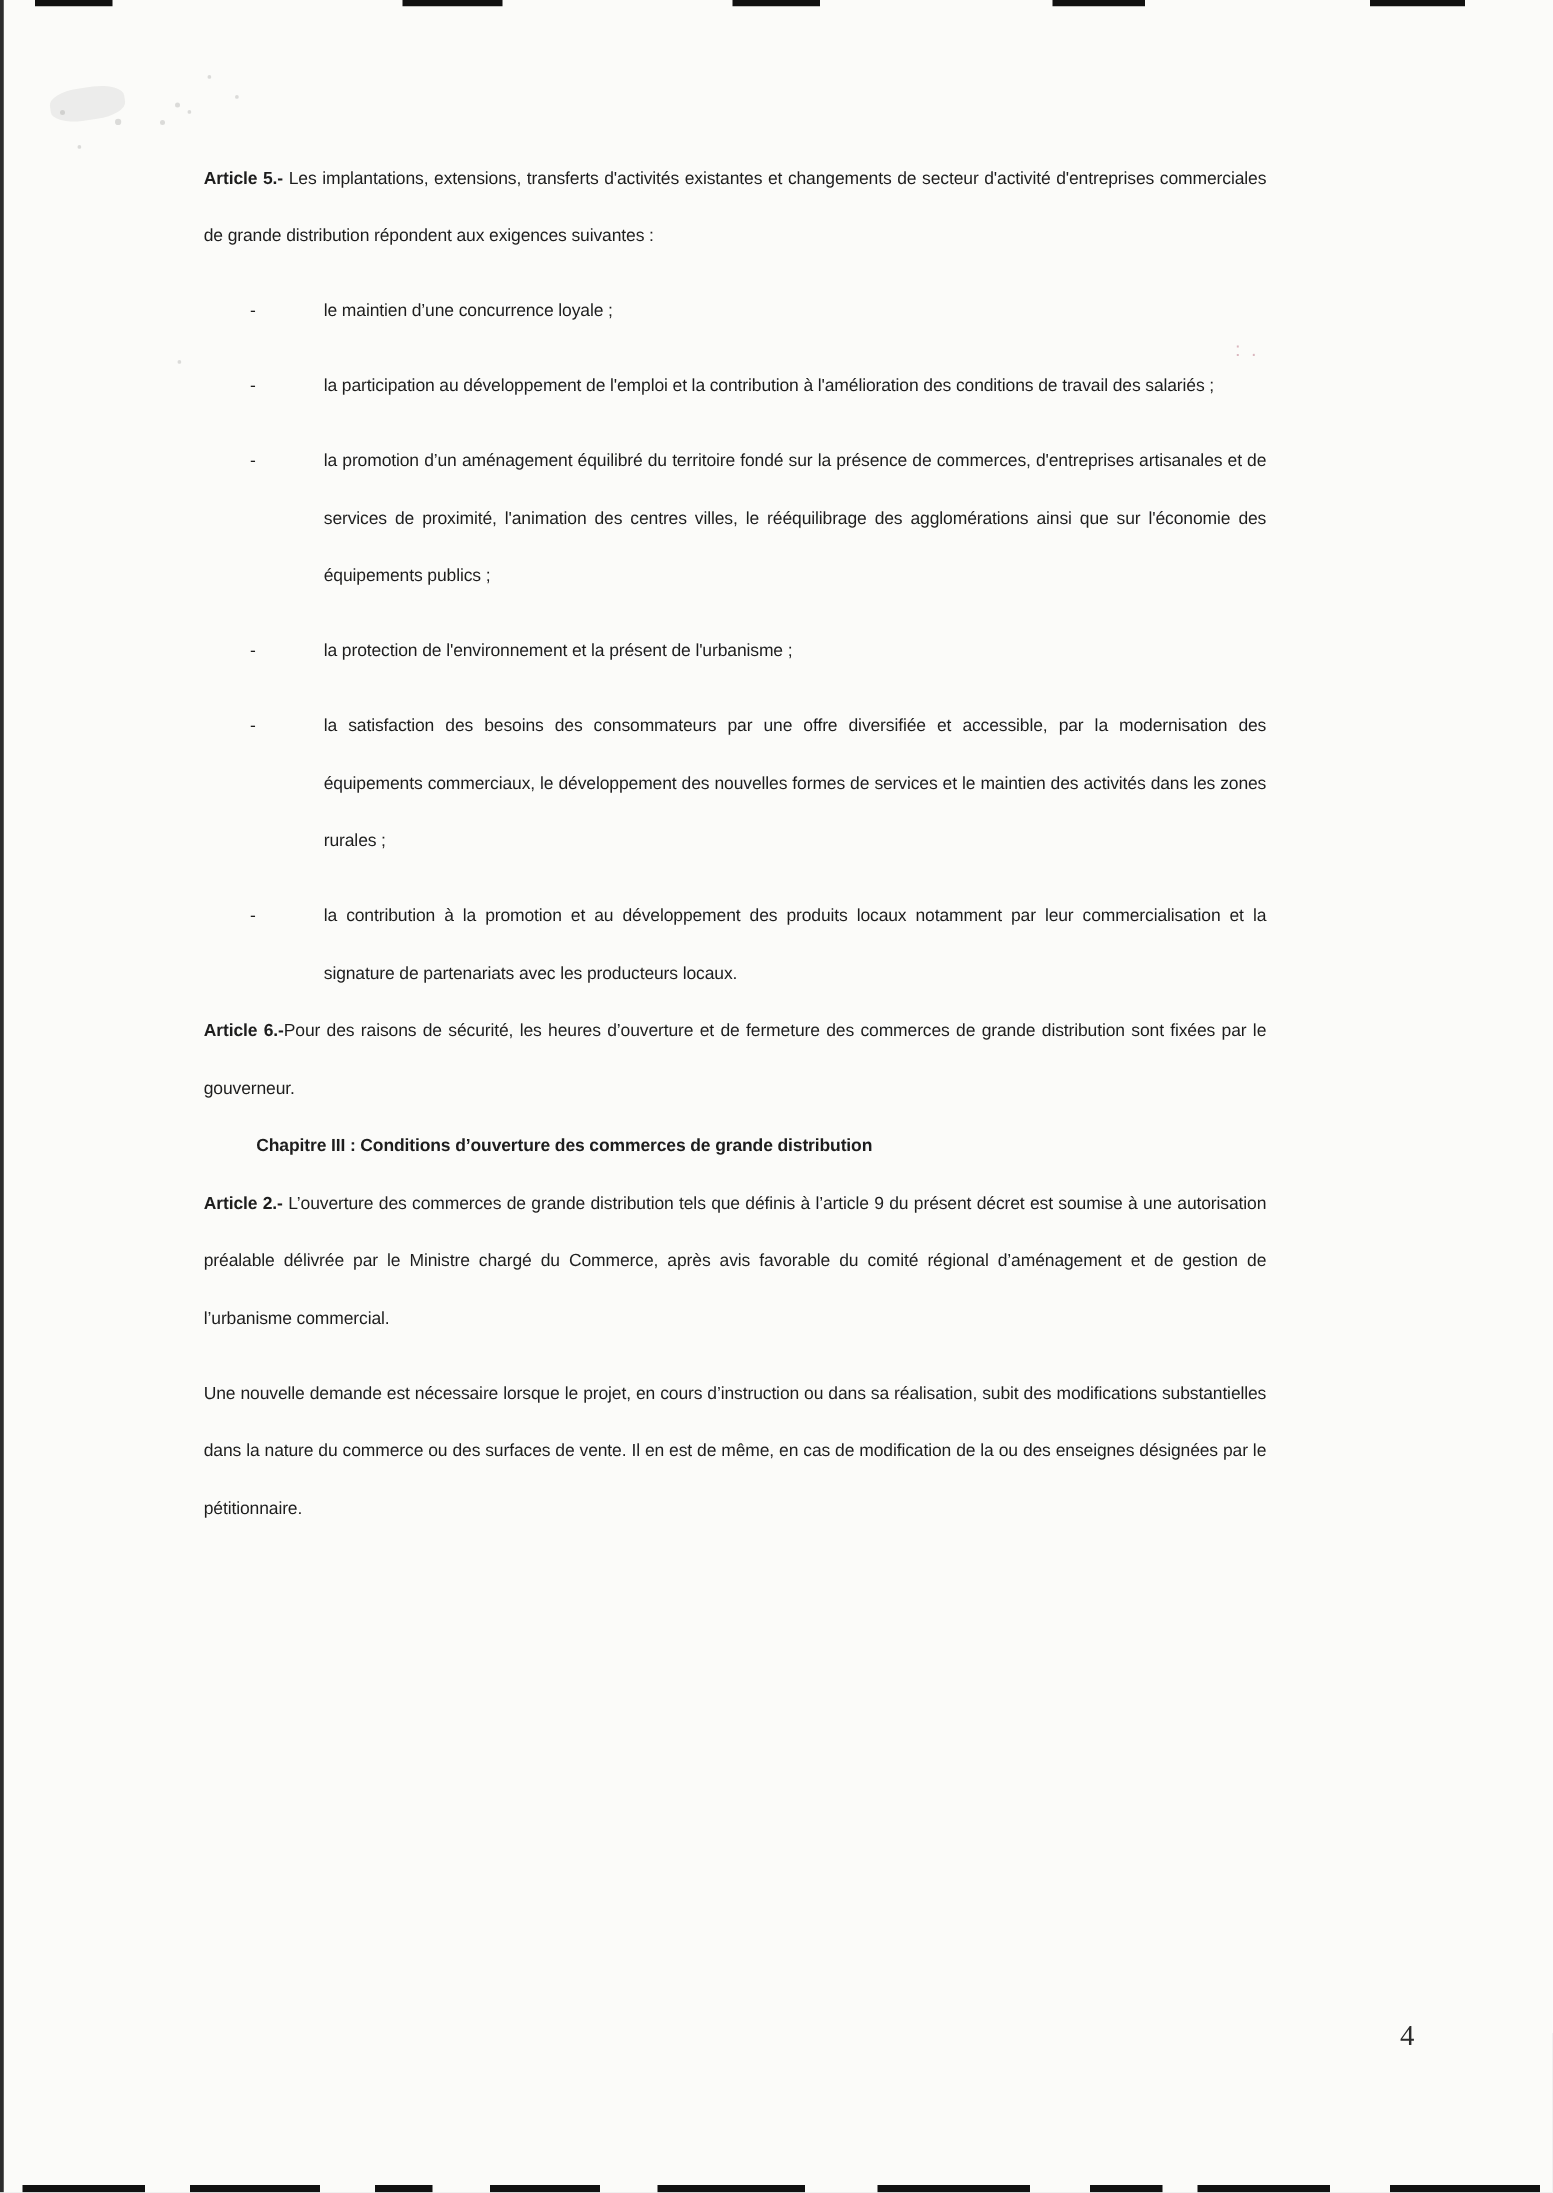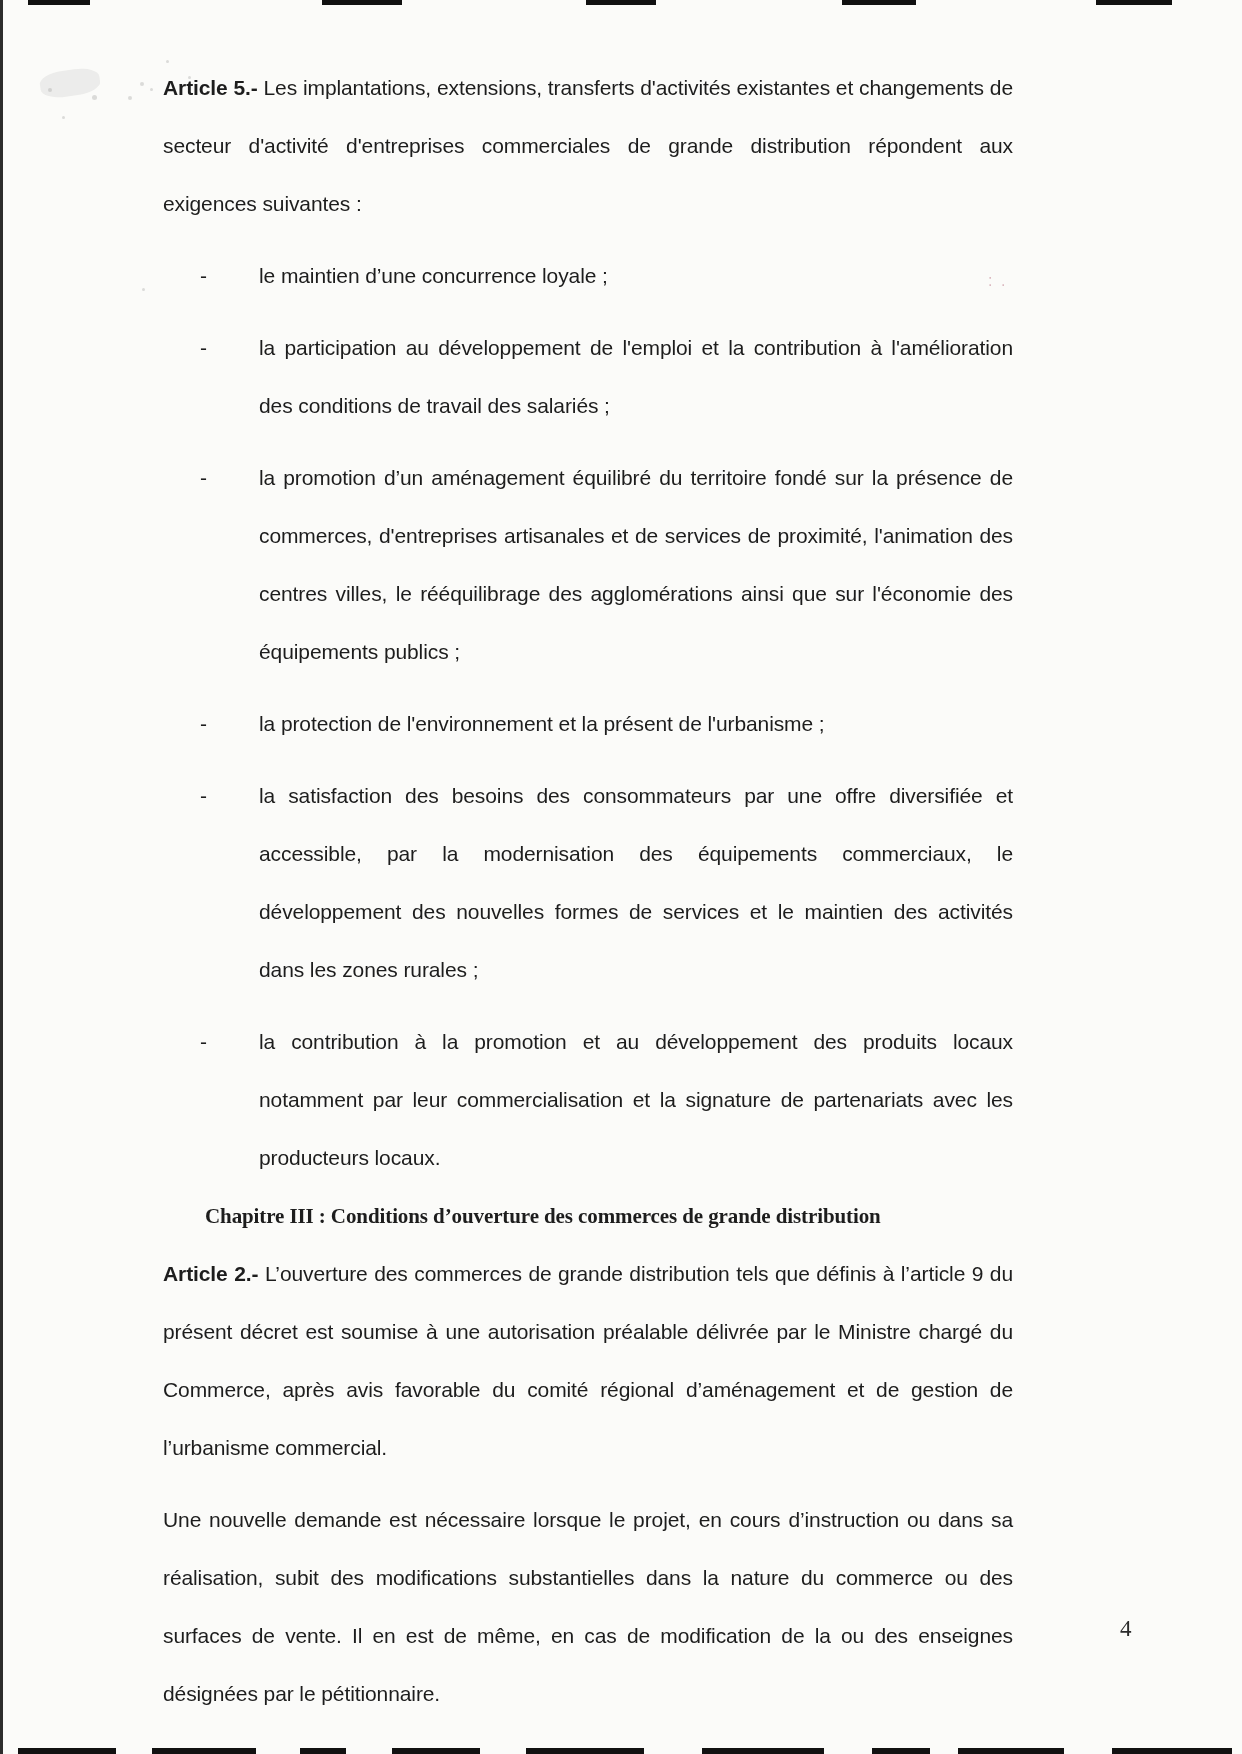--- a/index.html
+++ b/index.html
@@ -7,33 +7,33 @@
     position:relative;
     width:1242px; height:1754px;
     margin:0 auto;
     background:#fbfbf9;
     overflow:hidden;
     font-family:"Liberation Sans","DejaVu Sans",sans-serif;
     color:#1d1d1d;
   }
   .content {
     position:absolute; left:163px; top:0; width:850px;
-    padding-top:59px;
-    font-size:21px; line-height:58px; letter-spacing:-0.1px;
+    padding-top:119px;
+    font-size:14px; line-height:46px; letter-spacing:-0.1px;
   }
   .content p { margin:0; text-align:justify; text-align-last:left; }
   .block { margin-top:12px; }
   .lbl { font-weight:bold; }
   .bullets { margin:0; }
   .bullet-item { display:flex; margin-top:14px; }
   .bullet-marker { flex:0 0 35px; padding-left:37px; }
   .bullet-text { flex:1 1 auto; text-align:justify; text-align-last:left;margin-left:24px; }
   .chapter-title {
     font-weight:bold; text-align:center; text-align-last:center;
-    margin-top:13px; padding:0 42px;font-family:Liberation Serif, serif;
+    margin-top:13px; padding:0 42px;
   }
   .pagenum {
     position:absolute; left:1120px; top:1616px;
     font-family:"Liberation Serif","DejaVu Serif",serif;
     font-size:23px; color:#2a2a2a;
   }
   
   .edge-left { position:absolute; left:0; top:0; width:3px; height:1754px; background:#161616; opacity:.9; }
   .tdash { position:absolute; top:0; height:5px; background:#111; }
   .bdash { position:absolute; top:1748px; height:6px; background:#111; }
@@ -99,20 +99,21 @@
       <div class="bullet-item">
         <span class="bullet-marker">-</span>
         <span class="bullet-text">la satisfaction  des besoins des consommateurs par une offre diversifiée et accessible, par la modernisation des équipements commerciaux, le développement des nouvelles formes de services et le maintien des activités dans les zones rurales ;</span>
       </div>
       <div class="bullet-item">
         <span class="bullet-marker">-</span>
         <span class="bullet-text">la contribution à la promotion et au développement des produits locaux notamment par leur commercialisation et la signature de partenariats avec les producteurs locaux.</span>
       </div>
     </div>
 
+    <p class="article block"><span class="lbl">Article 6.-</span><span>Pour des raisons de sécurité, les heures d’ouverture et de fermeture des commerces de grande distribution sont fixées par le gouverneur.</span></p>
 
     <p class="chapter-title">Chapitre III : Conditions d’ouverture des commerces de grande distribution</p>
 
     <p class="article block"><span class="lbl">Article 2.-</span> <span>L’ouverture des commerces de grande distribution tels que définis à l’article 9 du présent décret est soumise à une autorisation préalable délivrée par le Ministre chargé du Commerce, après avis favorable du comité régional d’aménagement et de gestion de l’urbanisme commercial.</span></p>
 
     <p class="block" style="margin-top:14px;">Une nouvelle demande est nécessaire lorsque le projet, en cours d’instruction ou dans sa réalisation, subit des modifications substantielles dans la nature du commerce ou des surfaces de vente. Il en est de même, en cas de modification de la ou des enseignes désignées par le pétitionnaire.</p>
 
   </div>
 
   <div class="pagenum">4</div>

